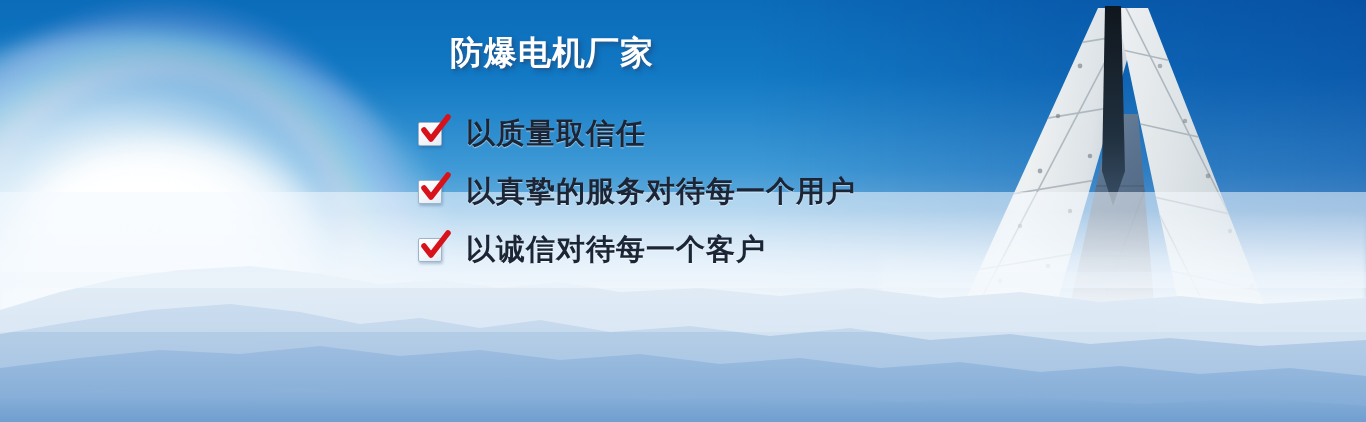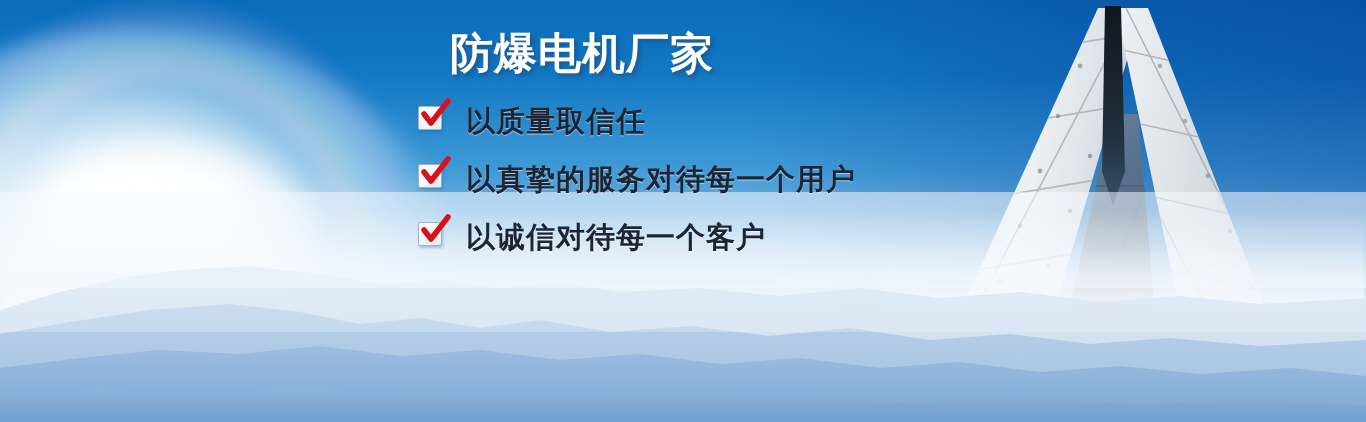--- a/index.html
+++ b/index.html
@@ -116,39 +116,39 @@
       rgba(250,253,255,.88) 62%,
       rgba(245,250,255,.96) 100%);
     filter:blur(3px);
     pointer-events:none;
   }
 
   
   .title{
     position:absolute;
     left:450px; top:28px;
-    font-size:43px;
+    font-size:33px;
     line-height:50px;
     font-weight:bold;
     letter-spacing:1px;
     color:#ffffff;
     text-shadow:
       2px 2px 0 rgba(40,90,140,.55),
       3px 3px 5px rgba(20,60,110,.45);
     white-space:nowrap;
   }
 
   .list{
     position:absolute;
     left:418px; top:104px;
     width:620px;
   }
   .item{
     display:flex;
-    align-items:flex-start;
+    align-items:center;
     height:58px;
     font-family:Liberation Serif, serif;
   }
   .chk{
     position:relative;
     width:26px; height:26px;
     flex:0 0 26px;
     margin-right:22px;
   }
   .chk .box{

